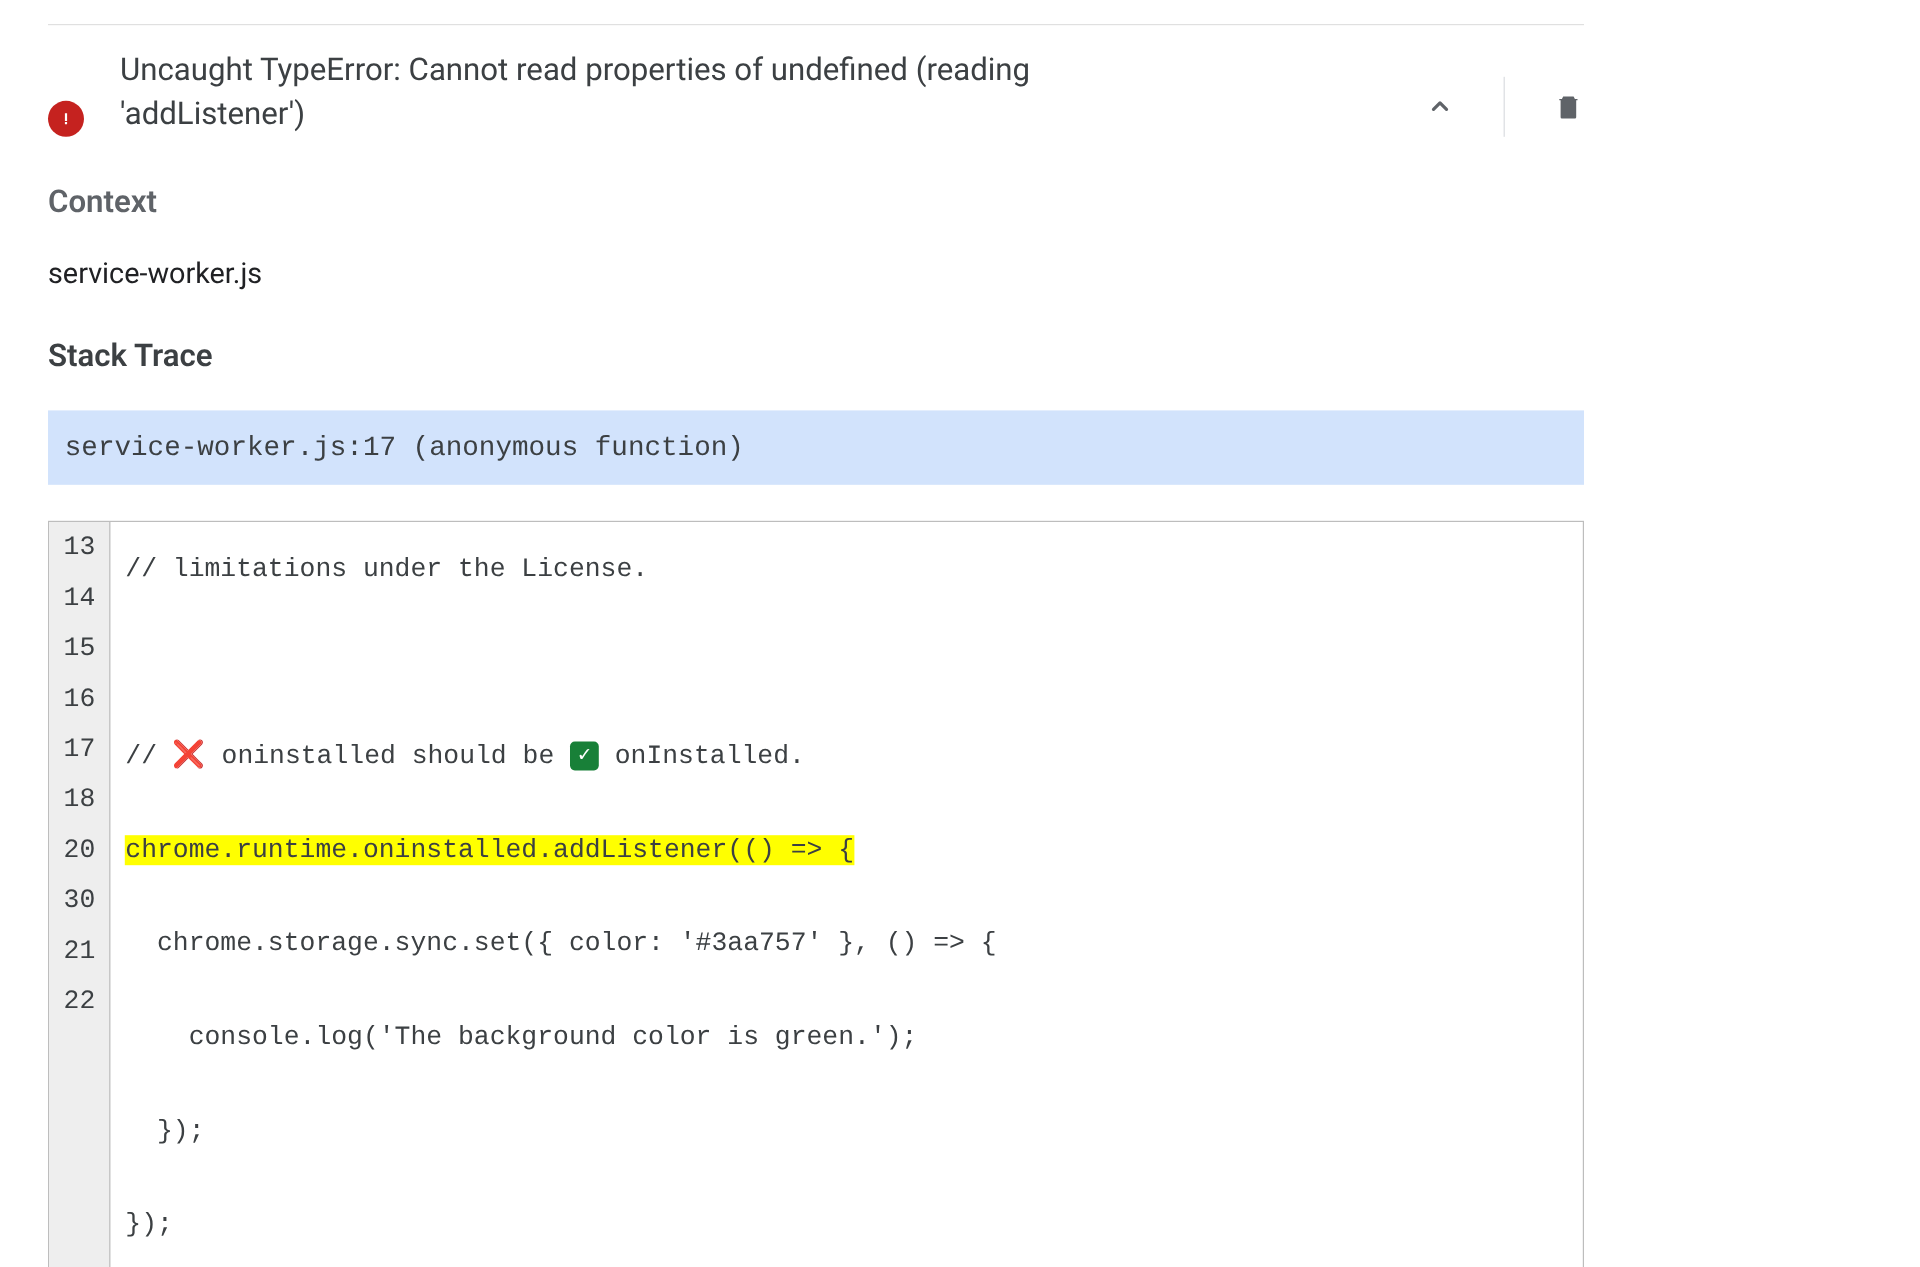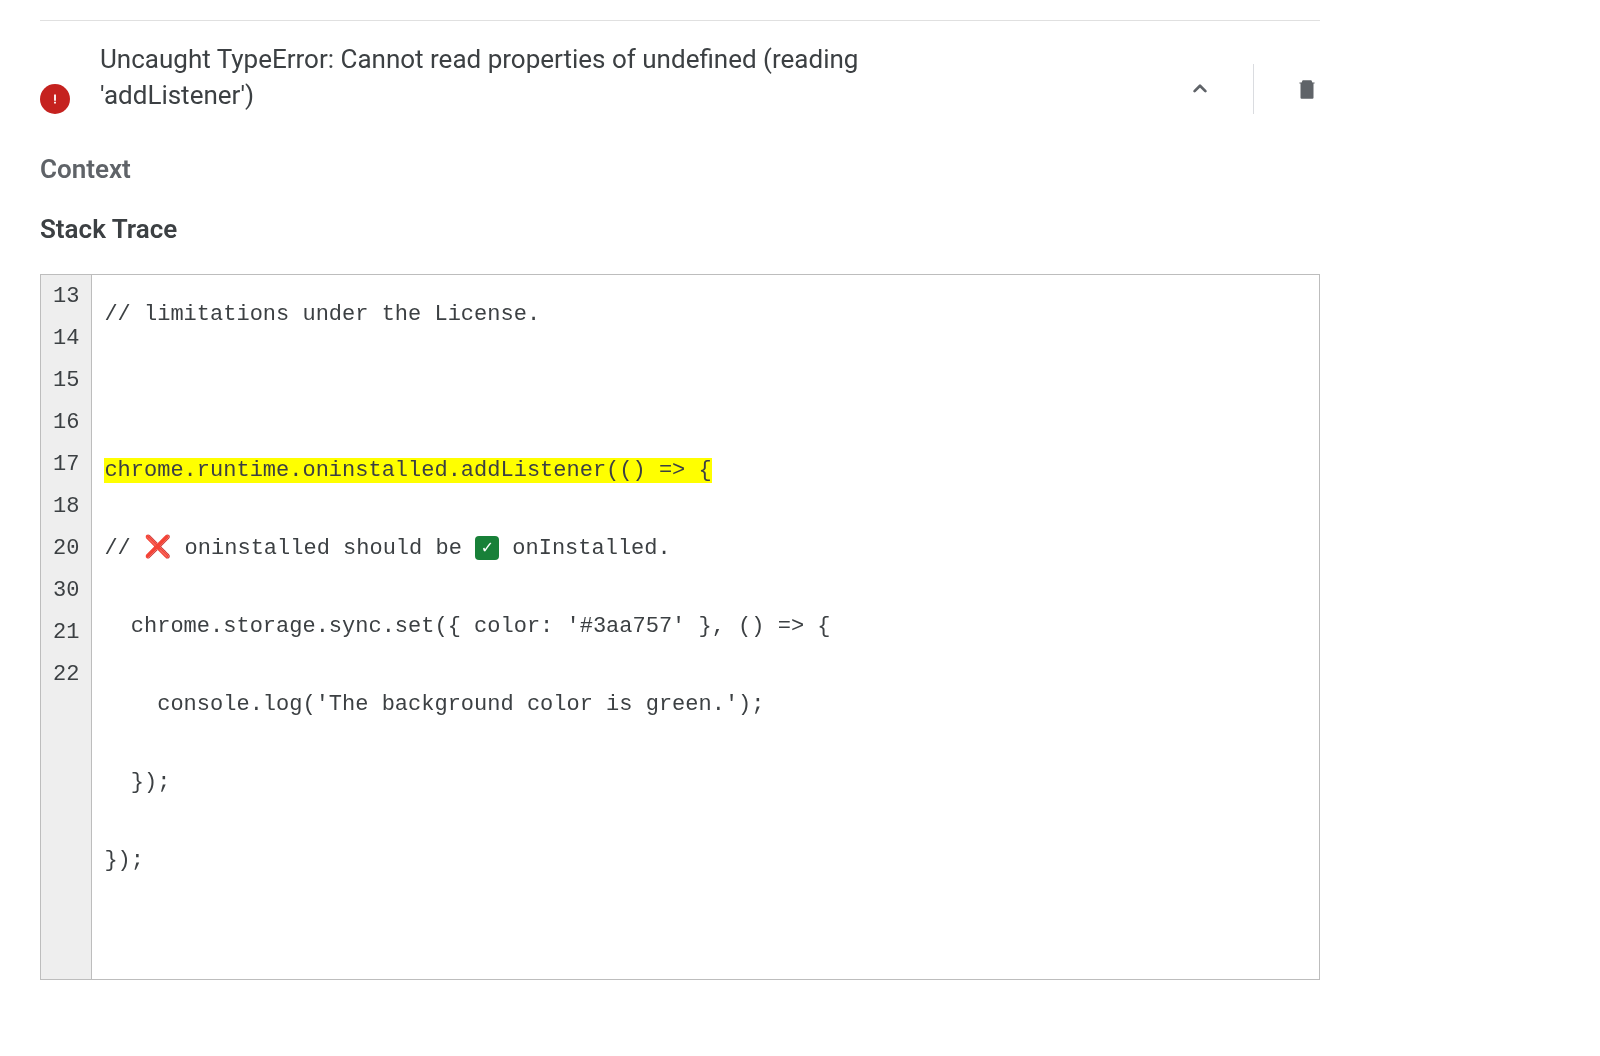--- a/index.html
+++ b/index.html
@@ -158,41 +158,43 @@
         <path d="M7 14l5-5 5 5" fill="none" stroke="#5f6368" stroke-width="2.5" stroke-linecap="round" stroke-linejoin="round"></path>
       </svg>
       <div class="divider"></div>
       <svg class="action-icon" viewBox="0 0 24 24">
         <path d="M6 7h12v13a1 1 0 0 1-1 1H7a1 1 0 0 1-1-1V7zm2-3h8l1 2H7l1-2zM5 6h14v1H5z" fill="#5f6368"></path>
       </svg>
     </div>
   </div>
 
   <div class="section-heading">Context</div>
+  <div class="context-filename">service-worker.js</div>
 
   <div class="stack-trace-heading">Stack Trace</div>
+  <div class="stack-frame">service-worker.js:17 (anonymous function)</div>
 
   <div class="code-block">
     <div class="gutter" id="gutter">
         <div>13</div>
         <div>14</div>
         <div>15</div>
         <div>16</div>
         <div>17</div>
         <div>18</div>
         <div>20</div>
         <div>30</div>
         <div>21</div>
         <div>22</div>
       </div>
     <div class="code-lines" id="code-lines">
         <div class="line">// limitations under the License.</div>
         <div class="line">&nbsp;</div>
+        <div class="line">// <span class="cross-icon">❌</span> oninstalled should be <span class="check-icon">✓</span> onInstalled.</div>
         <div class="line"><span class="highlight">chrome.runtime.oninstalled.addListener(() =&gt; {</span></div>
-        <div class="line">// <span class="cross-icon">❌</span> oninstalled should be <span class="check-icon">✓</span> onInstalled.</div>
         <div class="line">  chrome.storage.sync.set({ color: '#3aa757' }, () =&gt; {</div>
         <div class="line">    console.log('The background color is green.');</div>
         <div class="line">  });</div>
         <div class="line">});</div>
         <div class="line">&nbsp;</div>
       </div>
   </div>
 
 </div>
 

